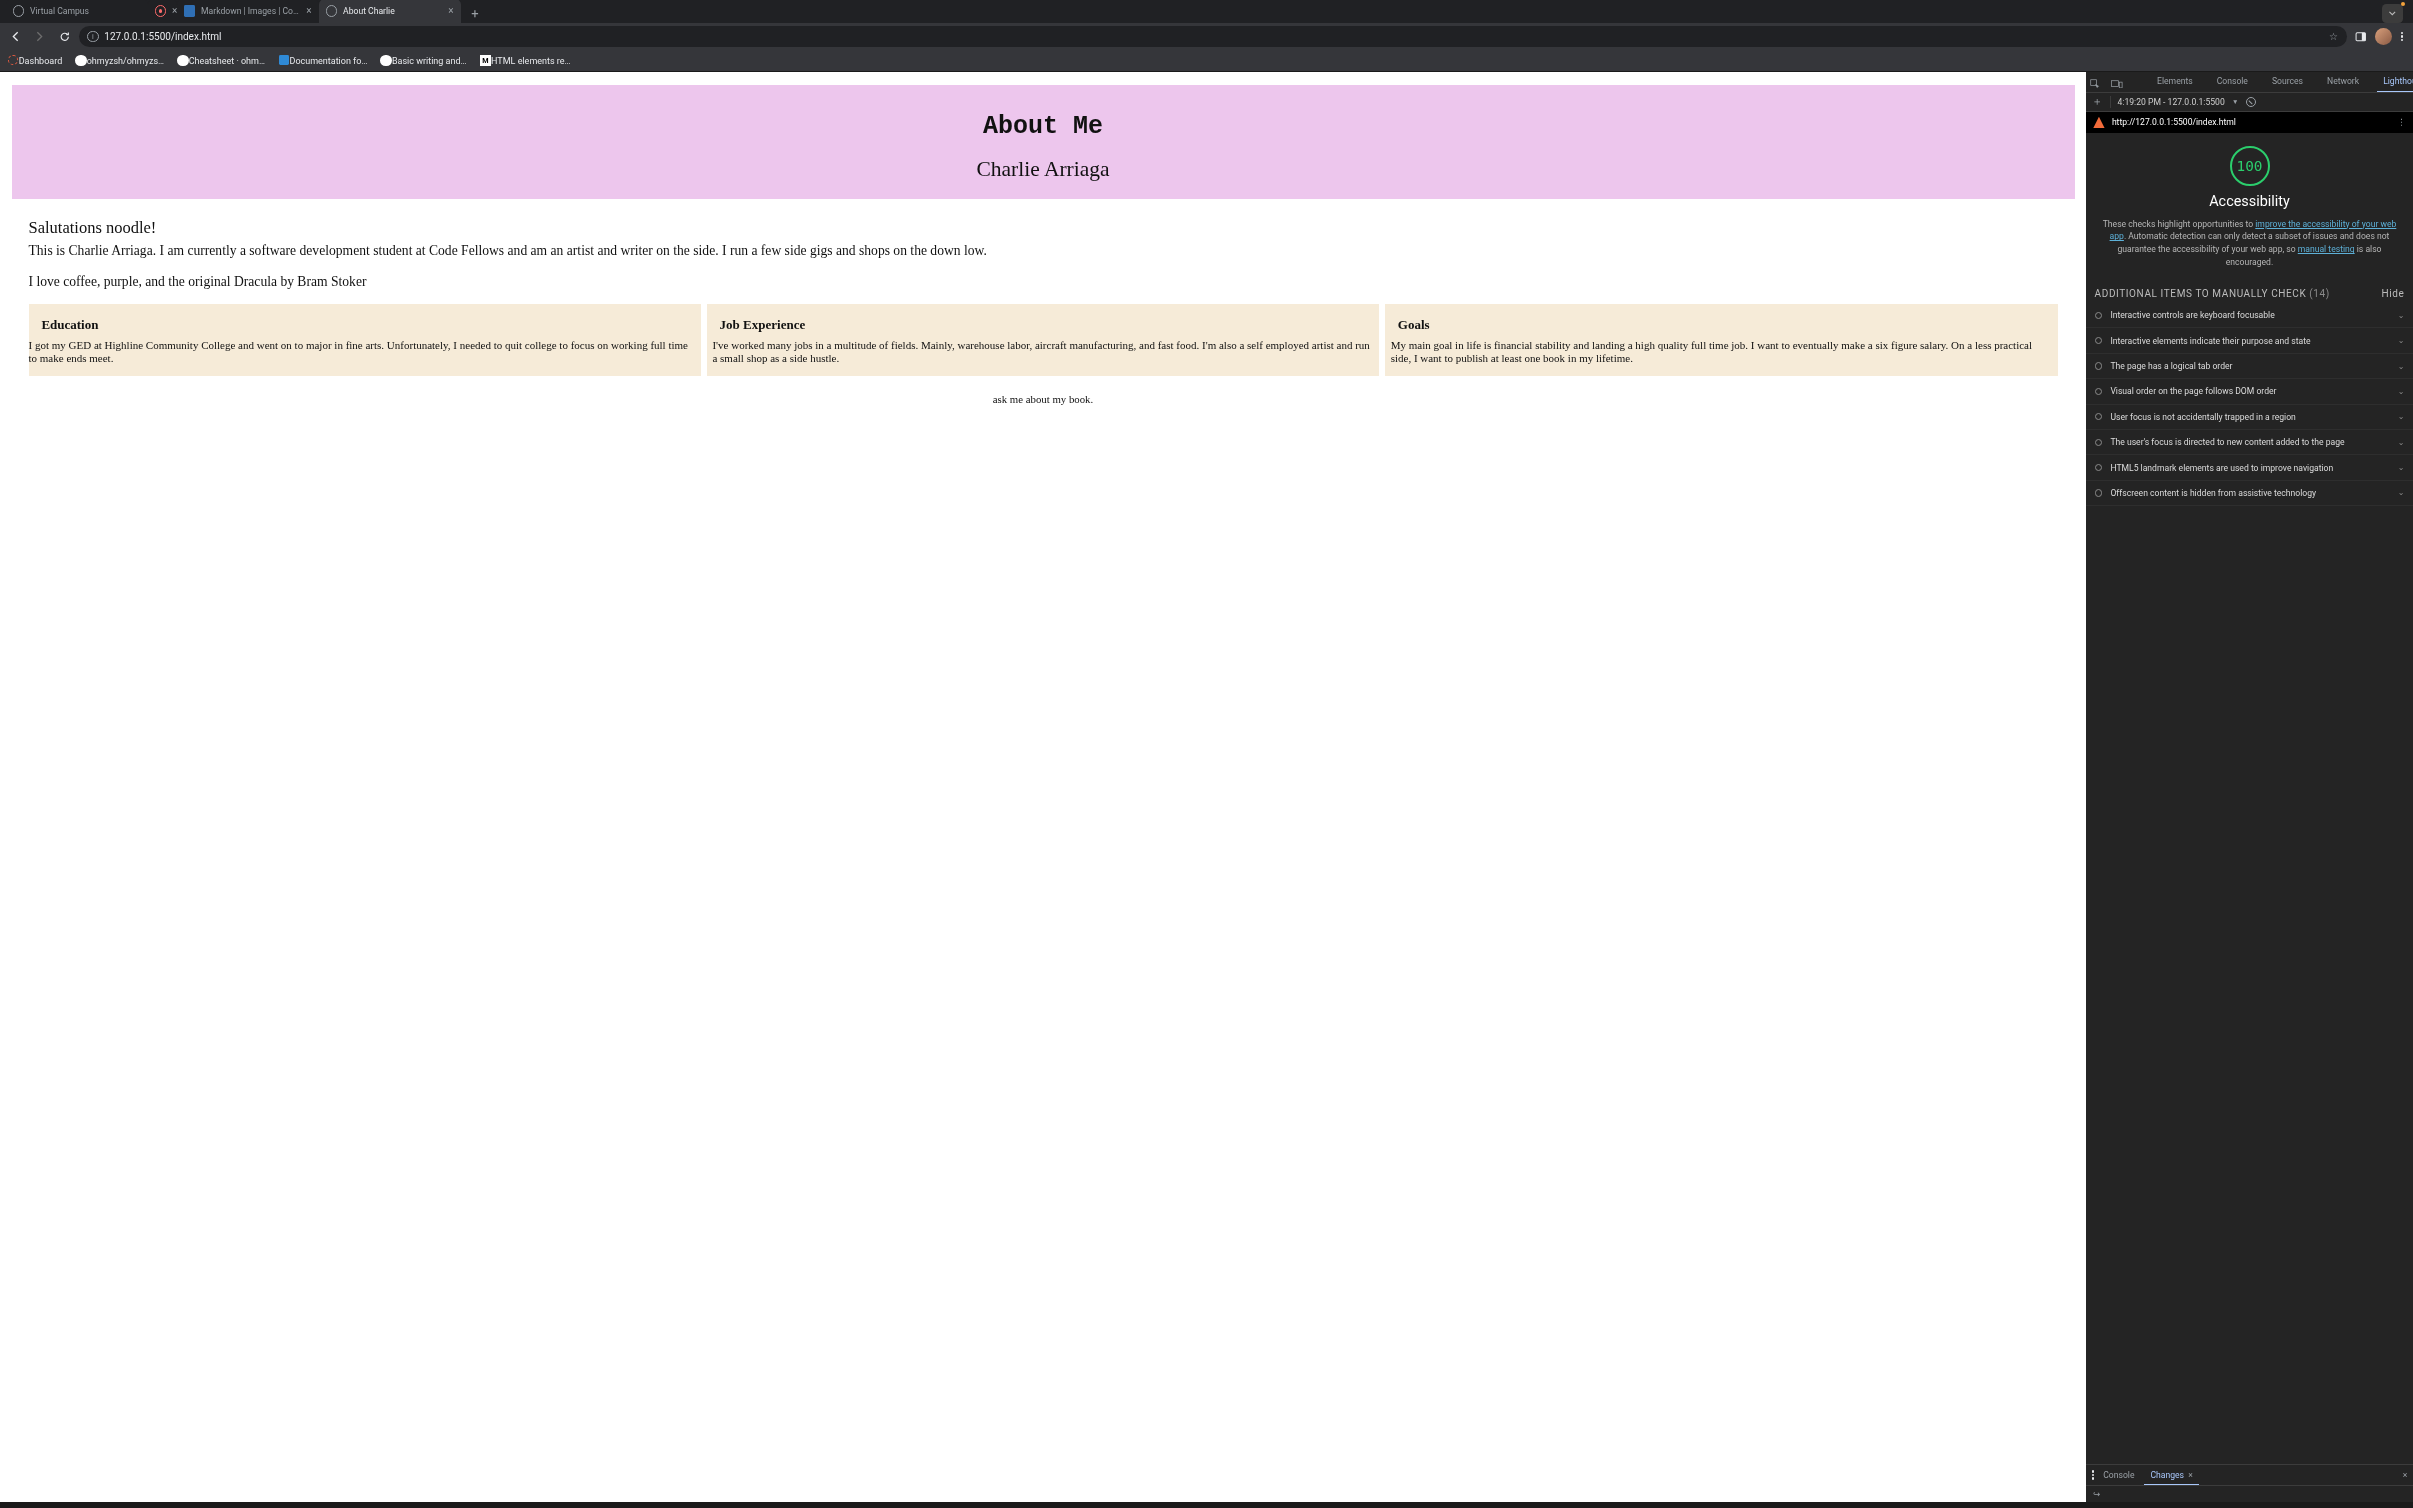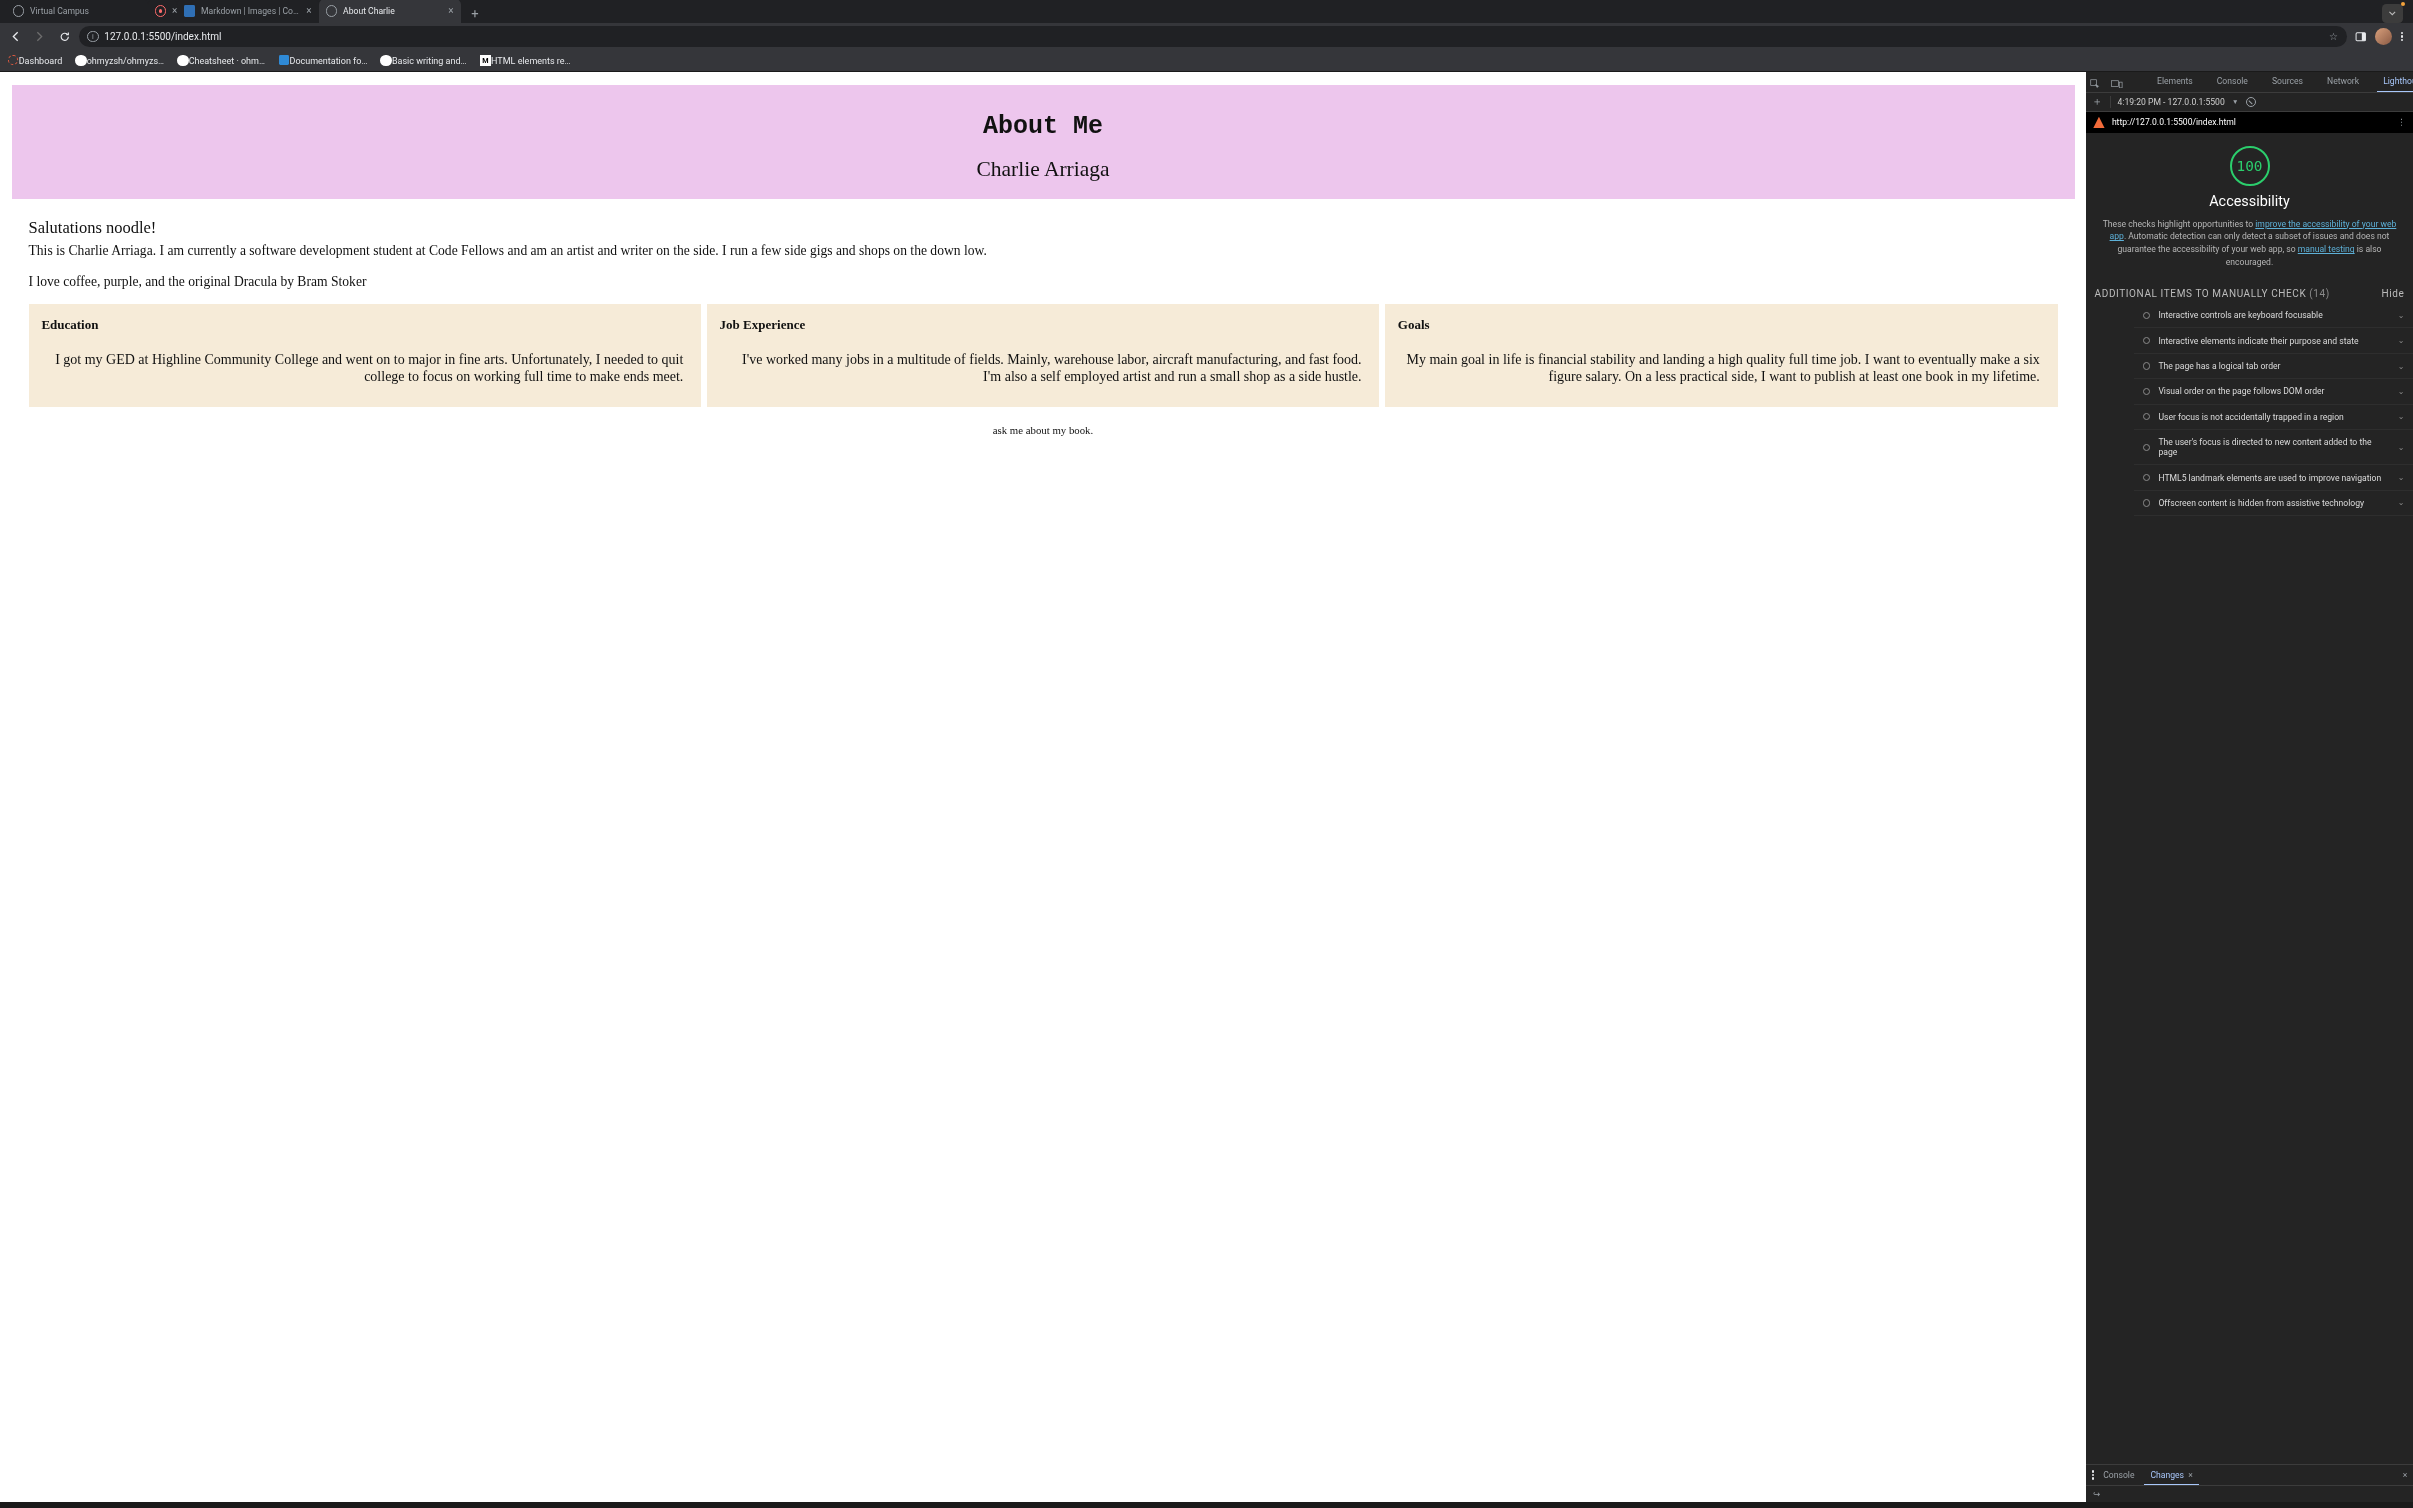--- a/index.html
+++ b/index.html
@@ -78,21 +78,21 @@
   
   .page-area .wrap { padding:13px 11.5px 29px; font-family:var(--page-serif); color:#111; }
   .banner { background:var(--page-banner); text-align:center; padding:11.5px 7.2px 17px; margin-bottom:18.7px; }
   .banner h1 { margin:16px; font-size:25px; font-weight:700;font-family:Liberation Mono, monospace; }
   .banner h2 { margin:1.4px 0 0; font-size:21.5px; font-weight:400; }
   .greet { font-size:16.5px; margin:7.2px 0 4.3px 17px; }
   .intro { font-size:13.6px; margin:0 17px 14.4px; line-height:1.28; }
   .coffee { font-size:13.6px; margin:0 17px 14.4px; }
   .card { background:var(--page-card); flex:1; padding:0 0 7.2px; }
   .card h3 { margin:0; padding:7.2px 7.2px 5.7px; font-size:13px; }
-  .card p { margin:12px; padding:0 0 0 0; font-size:14px; line-height:1.22;text-align:right; }
+  .card p { margin:0; padding:0 0 0 0; font-size:11px; line-height:1.22; }
   .foot { text-align:center; font-size:10.8px; margin-top:17px; }
   .cards-row { display:flex; gap:5.7px; margin:0 17px; }
   .cards-row .card { padding:5.7px 5.7px 10px; }
   .cards-row .card p { padding:0; }
   .card-body { margin-left:-5.7px; padding-right:0; }
   .card:nth-child(1) .card-body { margin-left:-5.7px; }
 
   
   .dt-tabs { height:21.5px; border-bottom:0.7px solid var(--devtools-border); display:flex; align-items:flex-end; padding:0 4.3px; gap:11px; }
   .dt-tabs .ic { width:16px; height:16px; display:flex; align-items:center; justify-content:center; color:var(--chrome-muted); }
@@ -123,21 +123,21 @@
     color:var(--accent-green); font-family:ui-monospace,Menlo,monospace; font-size:14.4px;
   }
   .lh-title { font-size:14.4px; color:#fff; margin:5.7px 0 7.2px; }
   .lh-desc { font-size:8.6px; color:#b6b6b6; line-height:1.5; padding:0 7.2px; }
   .lh-desc a { color:var(--devtools-link); text-decoration:underline; }
 
   
   .aud-head { display:flex; padding:7.2px 8.6px 4.3px; color:#bcbcbc; letter-spacing:0.06em; font-size:10px; }
   .aud-head .cnt { color:#8a8a8a; margin-left:2.9px; }
   .aud-head .hide { margin-left:auto; color:#bcbcbc; }
-  .aud-list { overflow:auto;margin-left:48px; }
+  .aud-list { overflow:auto; }
   .aud-item { display:flex; align-items:center; padding:7.2px 8.6px; border-bottom:0.7px solid #2e2e2e; gap:8.6px; }
   .aud-item .dot { width:7.2px;height:7.2px;border:1.1px solid #8a8a8a;border-radius:50%; flex:0 0 7.2px; }
   .aud-item .txt { flex:1; color:#dcdcdc; }
   .aud-item .chev { color:#8a8a8a; font-size:8px; }
 
   
   .drawer { border-top:0.7px solid var(--devtools-border); }
   .drawer-tabs { height:20px; display:flex; align-items:center; padding:0 5.7px; gap:2.9px; }
   .drawer-tabs .dt-tab { height:20px; }
   .drawer-tabs .dt-tab.active { color:#a8c7fa; border-bottom:1.4px solid #a8c7fa; }

